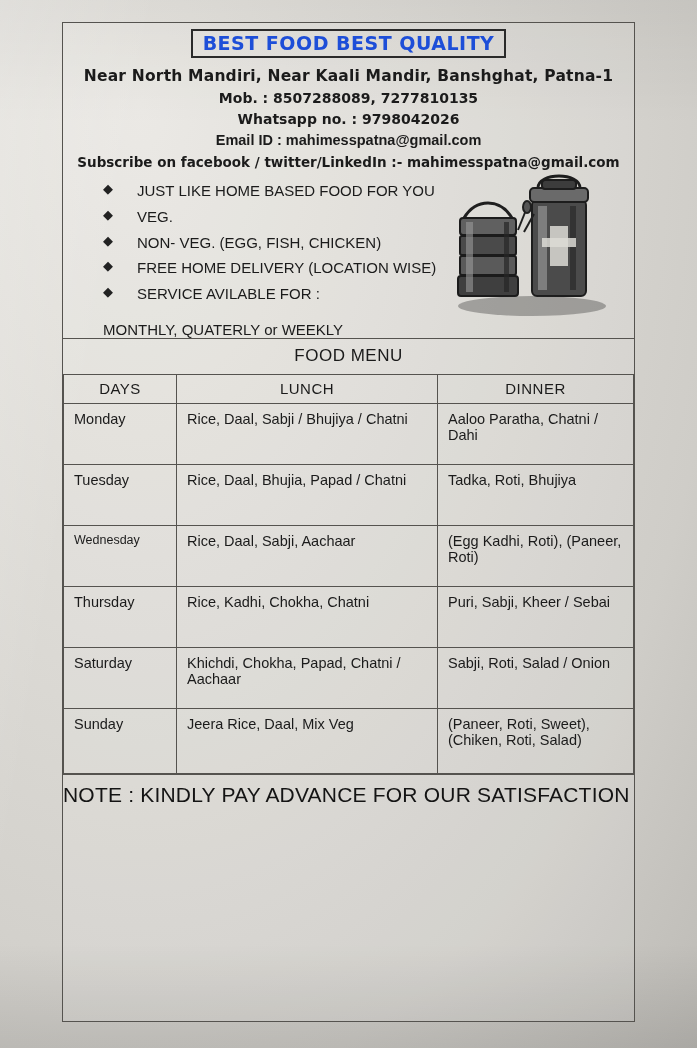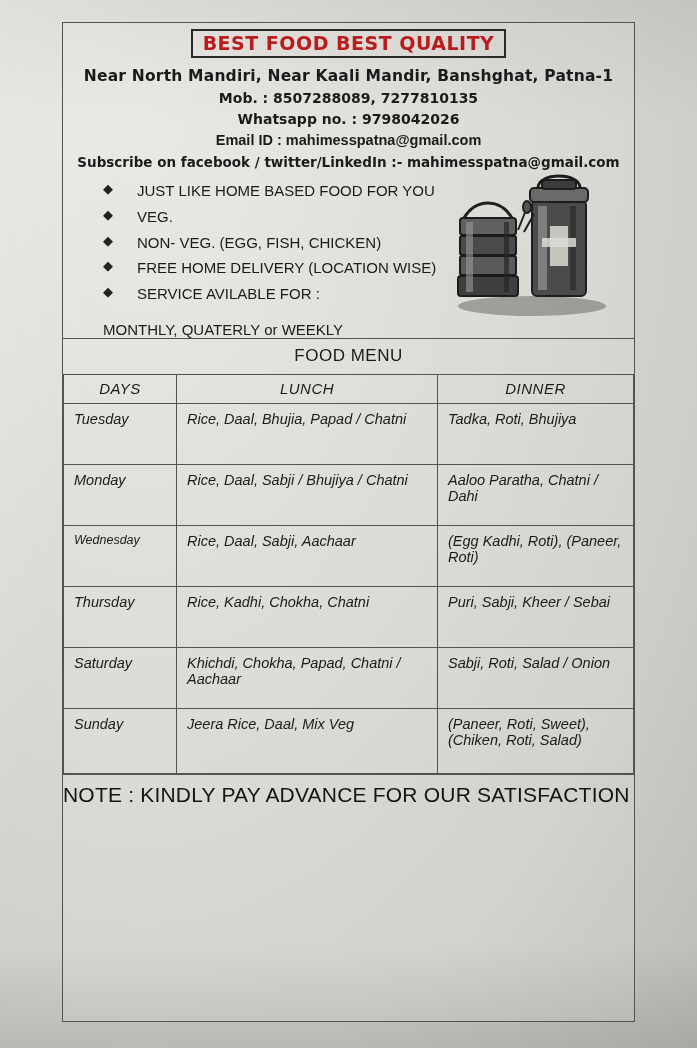--- a/index.html
+++ b/index.html
@@ -62,21 +62,21 @@
     margin-top: 6px;
   }
   .tagline {
     display: inline-block;
     border: 2px solid #2a2a2a;
     padding: 1px 10px 2px 10px;
     font-weight: bold;
     font-size: 19px;
     letter-spacing: 0.5px;
     font-family: "DejaVu Sans", sans-serif;
-    color: #b91c1c;
+    color: #1d4ed8;
   }
   .addr {
     text-align: center;
     font-weight: bold;
     font-size: 15.5px;
     margin-top: 9px;
     font-family: "DejaVu Sans", sans-serif;
     letter-spacing: 0.2px;
   }
   .contact {
@@ -151,21 +151,20 @@
     letter-spacing: 0.5px;
     padding: 7px 0 8px 0;
     font-family: "Liberation Sans", sans-serif;
     color: #1a1a1a;
   }
   table.menu {
     width: 100%;
     border-collapse: collapse;
     font-size: 14.5px;
     table-layout: fixed;
-    font-style: italic;
   }
   table.menu th, table.menu td {
     border: 1px solid #55534f;
     padding: 7px 8px 7px 10px;
     vertical-align: top;
     text-align: left;
     font-weight: normal;
   }
   table.menu thead th {
     text-align: center;
@@ -277,28 +276,28 @@
   <table class="menu">
     <thead>
       <tr>
         <th class="days-h">DAYS</th>
         <th class="lunch-h">LUNCH</th>
         <th>DINNER</th>
       </tr>
     </thead>
     <tbody>
       <tr class="row-tall">
+        <td class="day-cell">Monday</td>
+        <td>Rice, Daal, Sabji / Bhujiya / Chatni</td>
+        <td>Aaloo Paratha, Chatni / Dahi</td>
+      </tr>
+      <tr class="row-tall">
         <td class="day-cell">Tuesday</td>
         <td>Rice, Daal, Bhujia, Papad / Chatni</td>
         <td>Tadka, Roti, Bhujiya</td>
-      </tr>
-      <tr class="row-tall">
-        <td class="day-cell">Monday</td>
-        <td>Rice, Daal, Sabji / Bhujiya / Chatni</td>
-        <td>Aaloo Paratha, Chatni / Dahi</td>
       </tr>
       <tr class="row-tall">
         <td class="day-cell narrow">Wednesday</td>
         <td>Rice, Daal, Sabji, Aachaar</td>
         <td class="wrap-line">(Egg Kadhi, Roti), (Paneer, Roti)</td>
       </tr>
       <tr class="row-tall">
         <td class="day-cell">Thursday</td>
         <td>Rice, Kadhi, Chokha, Chatni</td>
         <td>Puri, Sabji, Kheer / Sebai</td>

